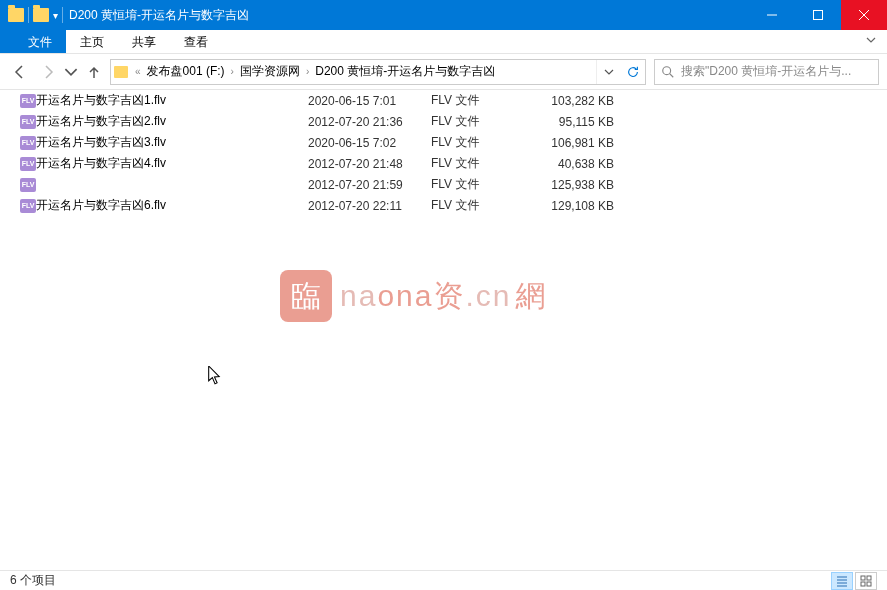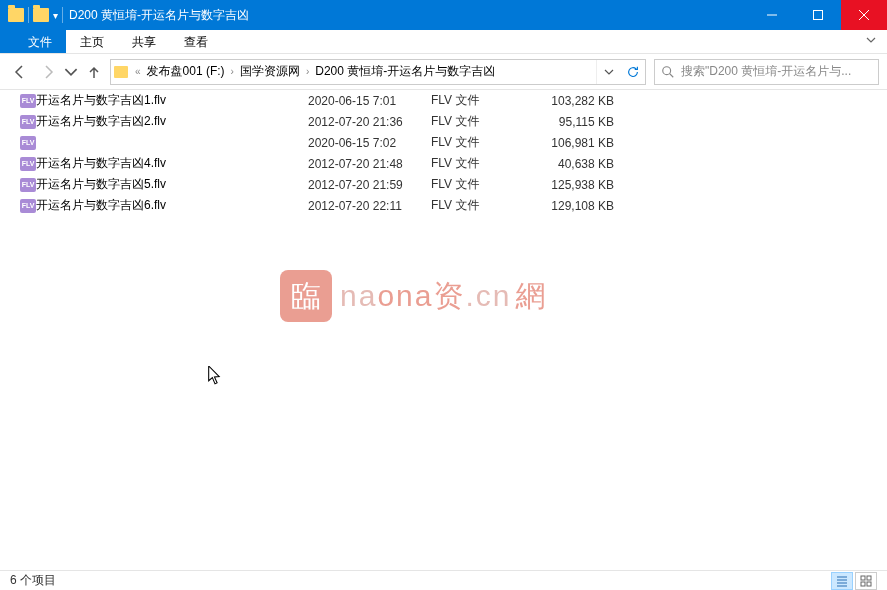--- a/index.html
+++ b/index.html
@@ -187,38 +187,38 @@
           <span class="flv-ico">FLV</span>
           <span>开运名片与数字吉凶2.flv</span>
         </div>
         <div class="cell date">2012-07-20 21:36</div>
         <div class="cell type">FLV 文件</div>
         <div class="cell size">95,115 KB</div>
       </div>
       <div class="row">
         <div class="cell name">
           <span class="flv-ico">FLV</span>
+          <span>开运名片与数字吉凶3.flv</span>
         </div>
         <div class="cell date">2020-06-15 7:02</div>
         <div class="cell type">FLV 文件</div>
         <div class="cell size">106,981 KB</div>
       </div>
       <div class="row">
         <div class="cell name">
           <span class="flv-ico">FLV</span>
           <span>开运名片与数字吉凶4.flv</span>
         </div>
         <div class="cell date">2012-07-20 21:48</div>
         <div class="cell type">FLV 文件</div>
         <div class="cell size">40,638 KB</div>
       </div>
       <div class="row">
         <div class="cell name">
           <span class="flv-ico">FLV</span>
-          <span>开运名片与数字吉凶5.flv</span>
         </div>
         <div class="cell date">2012-07-20 21:59</div>
         <div class="cell type">FLV 文件</div>
         <div class="cell size">125,938 KB</div>
       </div>
       <div class="row">
         <div class="cell name">
           <span class="flv-ico">FLV</span>
           <span>开运名片与数字吉凶6.flv</span>
         </div>

